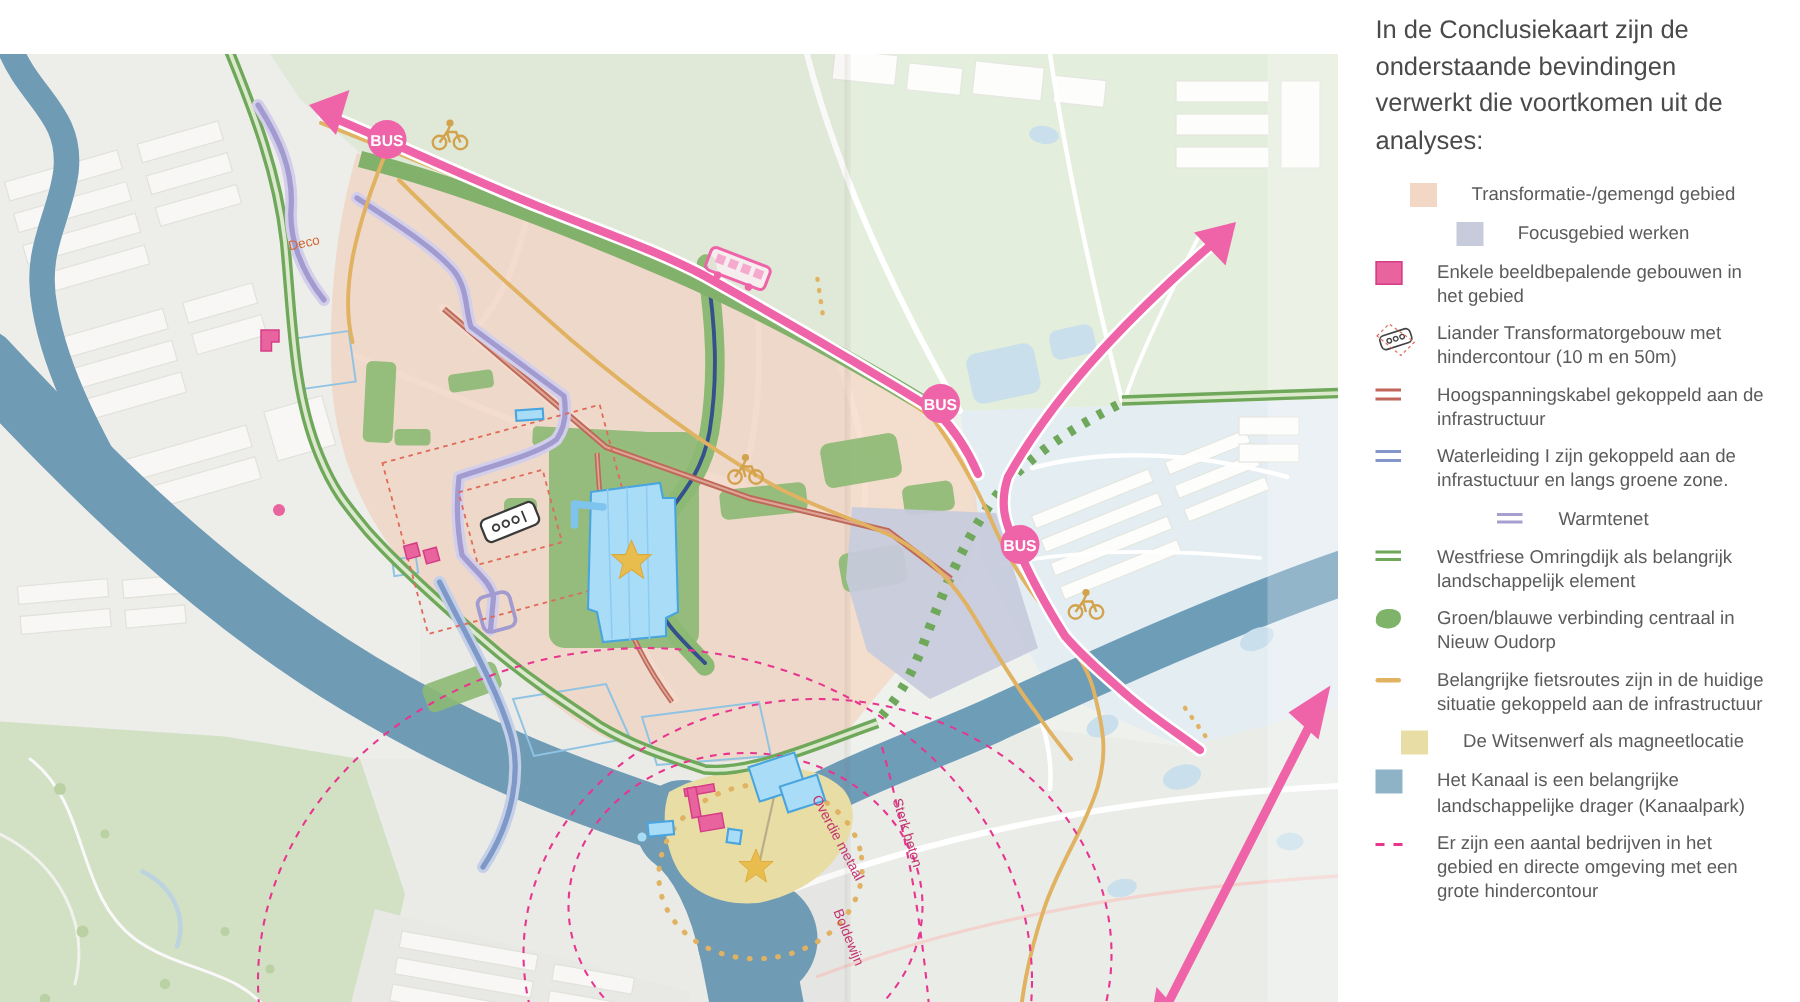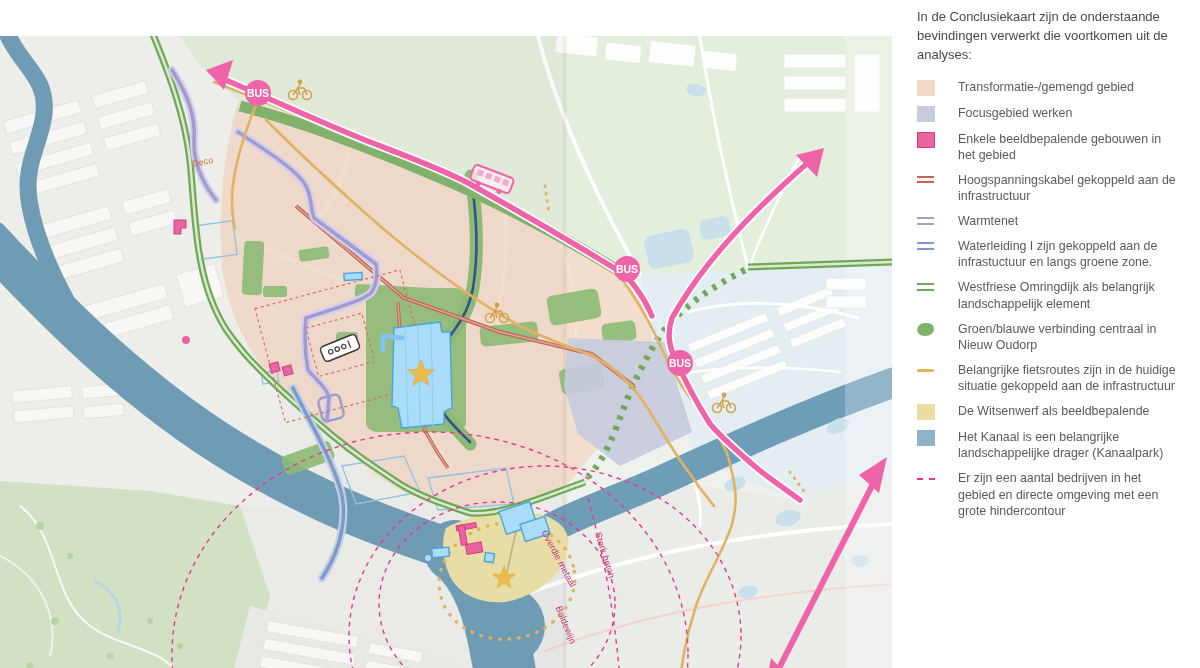--- a/index.html
+++ b/index.html
@@ -1,22 +1,22 @@
 <!DOCTYPE html>
 <html><head>
 <meta charset="utf-8">
 <style>
   html,body{margin:0;padding:0;background:#ffffff;}
   .stage{width:1200px;height:668px;display:flex;overflow:hidden;background:#fff;
          font-family:"Liberation Sans", sans-serif;}
   .map-wrap{width:892px;height:668px;position:relative;flex:0 0 892px;background:#bef264;margin-top:36px;}
   .map-wrap svg{display:block;}
   .legend{flex:1;height:668px;box-sizing:border-box;padding:8px 20px 0 25px;background:#fff;overflow:hidden;}
-  .legend .intro{margin:0 0 14px 0;font-size:13px;line-height:1.45;color:#4a4a4a;max-width:272px;}
-  .lrow{display:flex;align-items:flex-start;margin-bottom:9px;}
+  .legend .intro{margin:0 0 14px 0;font-size:17px;line-height:1.45;color:#4a4a4a;max-width:272px;}
+  .lrow{display:flex;align-items:flex-start;margin-bottom:9px;justify-content:center;}
   .swcol{width:41px;min-width:41px;display:flex;justify-content:flex-start;padding-top:1px;}
   .sw{position:relative;}
   .lbl{font-size:12.4px;line-height:1.3;color:#5b5b5b;max-width:232px;}
   .t-fill{width:16px;height:14px;background:var(--c);border:1.5px solid var(--bd, rgba(0,0,0,0));}
   .t-line{width:17px;height:7.5px;border-top:2.4px solid var(--c);border-bottom:2.4px solid var(--c);box-sizing:border-box;margin-top:3px;}
   .t-thin{width:17px;height:2.6px;background:var(--c);border-radius:2px;margin-top:6px;}
   .t-thick{width:17px;height:5.5px;background:var(--c);border-radius:3px;margin-top:4px;}
   .t-dash{width:18px;height:0;border-top:2.2px dashed var(--c);margin-top:7px;}
   .t-dashes{width:18px;height:9px;margin-top:3px;
             background:repeating-linear-gradient(90deg,var(--c) 0 2.5px,transparent 2.5px 7px);}
@@ -380,59 +380,73 @@
     <div class="lbl">Focusgebied werken</div>
   </div>
         <div class="lrow">
     <div class="swcol">
             <div class="sw t-fill" style="--c: #E9639F; --bd: #D53E86;"></div>
           </div>
     <div class="lbl">Enkele beeldbepalende gebouwen in het gebied</div>
   </div>
         <div class="lrow">
     <div class="swcol">
+            <div class="sw t-liander"><svg width="27" height="23" viewBox="0 0 27 23">
+                <g transform="rotate(-18 13 11)">
+                  <rect x="3" y="6.5" width="21" height="9.5" rx="3" fill="#fff" stroke="#444" stroke-width="1.1"></rect>
+                  <circle cx="9" cy="11" r="1.5" fill="none" stroke="#444" stroke-width="0.9"></circle>
+                  <circle cx="13.5" cy="11" r="1.5" fill="none" stroke="#444" stroke-width="0.9"></circle>
+                  <circle cx="18" cy="11" r="1.5" fill="none" stroke="#444" stroke-width="0.9"></circle>
+                </g>
+                <path d="M1,9 L9,1 L26,13 L17,22 Z" fill="none" stroke="#E06A5A" stroke-dasharray="2 2" stroke-width="0.8"></path>
+              </svg></div>
+          </div>
+    <div class="lbl">Liander Transformatorgebouw met hindercontour (10 m en 50m)</div>
+  </div>
+        <div class="lrow">
+    <div class="swcol">
             <div class="sw t-line" style="--c: #C2655A;"></div>
           </div>
     <div class="lbl">Hoogspanningskabel gekoppeld aan de infrastructuur</div>
   </div>
         <div class="lrow">
     <div class="swcol">
+            <div class="sw t-line" style="--c: #8398C9;"></div>
+          </div>
+    <div class="lbl">Waterleiding I zijn gekoppeld aan de infrastuctuur en langs groene zone.</div>
+  </div>
+        <div class="lrow">
+    <div class="swcol">
             <div class="sw t-line" style="--c: #A79FD0;"></div>
           </div>
     <div class="lbl">Warmtenet</div>
   </div>
         <div class="lrow">
     <div class="swcol">
-            <div class="sw t-line" style="--c: #8398C9;"></div>
-          </div>
-    <div class="lbl">Waterleiding I zijn gekoppeld aan de infrastuctuur en langs groene zone.</div>
-  </div>
-        <div class="lrow">
-    <div class="swcol">
             <div class="sw t-line" style="--c: #6FA85A;"></div>
           </div>
     <div class="lbl">Westfriese Omringdijk als belangrijk landschappelijk element</div>
   </div>
         <div class="lrow">
     <div class="swcol">
             <div class="sw t-blob" style="--c: #7FB369;"></div>
           </div>
     <div class="lbl">Groen/blauwe verbinding centraal in Nieuw Oudorp</div>
   </div>
         <div class="lrow">
     <div class="swcol">
             <div class="sw t-thin" style="--c: #E0B261;"></div>
           </div>
     <div class="lbl">Belangrijke fietsroutes zijn in de huidige situatie gekoppeld aan de infrastructuur</div>
   </div>
         <div class="lrow">
     <div class="swcol">
             <div class="sw t-fill" style="--c: #E9DDA6;"></div>
           </div>
-    <div class="lbl">De Witsenwerf als beeldbepalende</div>
+    <div class="lbl">De Witsenwerf als magneetlocatie</div>
   </div>
         <div class="lrow">
     <div class="swcol">
             <div class="sw t-fill" style="--c: #8FB3C6;"></div>
           </div>
     <div class="lbl">Het Kanaal is een belangrijke landschappelijke drager (Kanaalpark)</div>
   </div>
         <div class="lrow">
     <div class="swcol">
             <div class="sw t-dash" style="--c: #E8368F;"></div>

